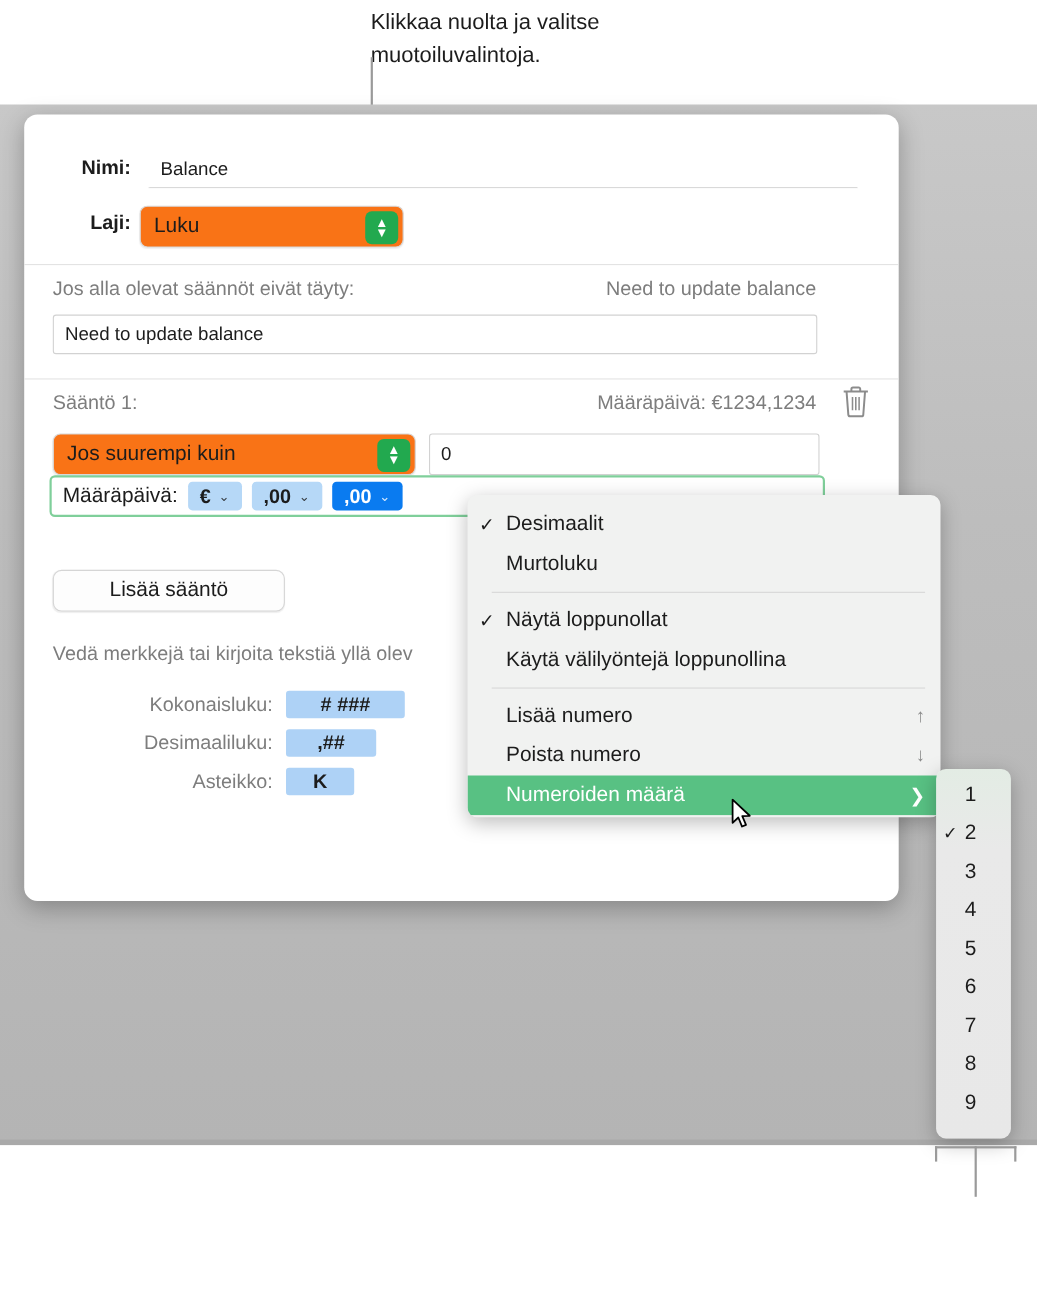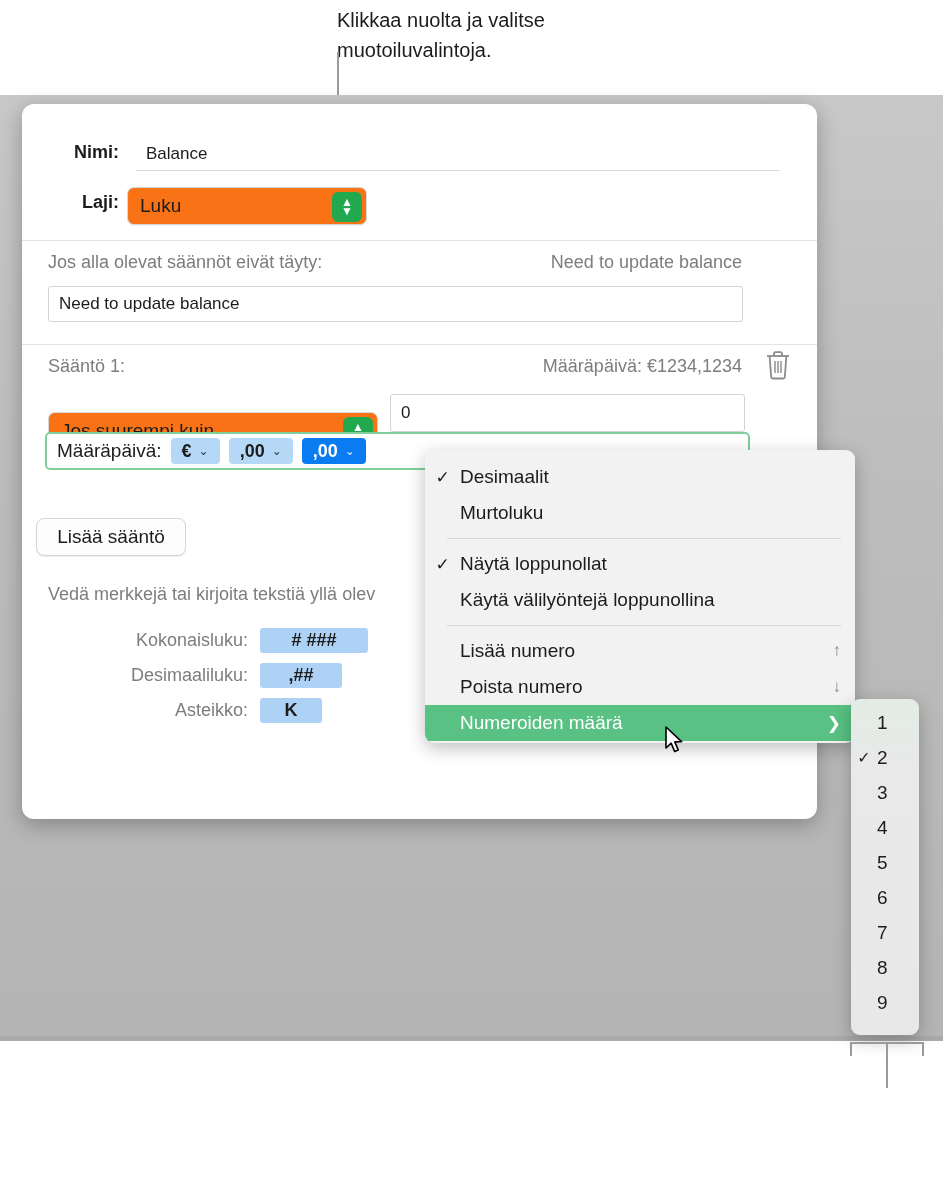--- a/index.html
+++ b/index.html
@@ -273,31 +273,31 @@
 
     <div style="position:absolute; left:742px; top:246px; width:34px; height:32px;">
       <svg width="28" height="30" viewBox="0 0 28 30">
         <path d="M3 6 H25" stroke="#8c8c8c" stroke-width="1.8" fill="none"></path>
         <path d="M10 6 V3.6 a1.4 1.4 0 0 1 1.4-1.4 h5.2 A1.4 1.4 0 0 1 18 3.6 V6" stroke="#8c8c8c" stroke-width="1.8" fill="none"></path>
         <path d="M5.6 6 L7.2 27 a1.6 1.6 0 0 0 1.6 1.5 h10.4 a1.6 1.6 0 0 0 1.6-1.5 L22.4 6" stroke="#8c8c8c" stroke-width="1.8" fill="none"></path>
         <path d="M11 11 V23 M14 11 V23 M17 11 V23" stroke="#8c8c8c" stroke-width="1.4" fill="none"></path>
       </svg>
     </div>
 
-    <div class="popup-button" style="position:absolute; left:26px; top:290px; width:330px; height:38px;margin-top:18px;">
+    <div class="popup-button" style="position:absolute; left:26px; top:290px; width:330px; height:38px;">
       <span>Jos suurempi kuin</span>
       <span class="stepper" style="right:4px; top:4px;">
         <span>▲</span>
           <span>▼</span>
       </span>
     </div>
 
     <div class="text-field" style="position:absolute; left:368px; top:290px; width:355px; height:38px;">0</div>
 
-    <div class="push-button" style="position:absolute; left:14px; top:414px; width:150px; height:38px;">Lisää sääntö</div>
+    <div class="push-button" style="position:absolute; left:26px; top:414px; width:211px; height:38px;">Lisää sääntö</div>
 
     <div class="muted-label" style="position:absolute; left:26px; top:480px; white-space:nowrap;">Vedä merkkejä tai kirjoita tekstiä yllä olev</div>
 
     <div class="row" style="left:26px; top:524px; width:330px;">
       <div class="muted-label" style="width:200px; text-align:right;">Kokonaisluku:</div>
       <div class="plain-token" style="margin-left:12px; min-width:108px;"># ###</div>
     </div>
     <div class="row" style="left:26px; top:559px; width:330px;">
       <div class="muted-label" style="width:200px; text-align:right;">Desimaaliluku:</div>
       <div class="plain-token" style="margin-left:12px; min-width:82px;">,##</div>

